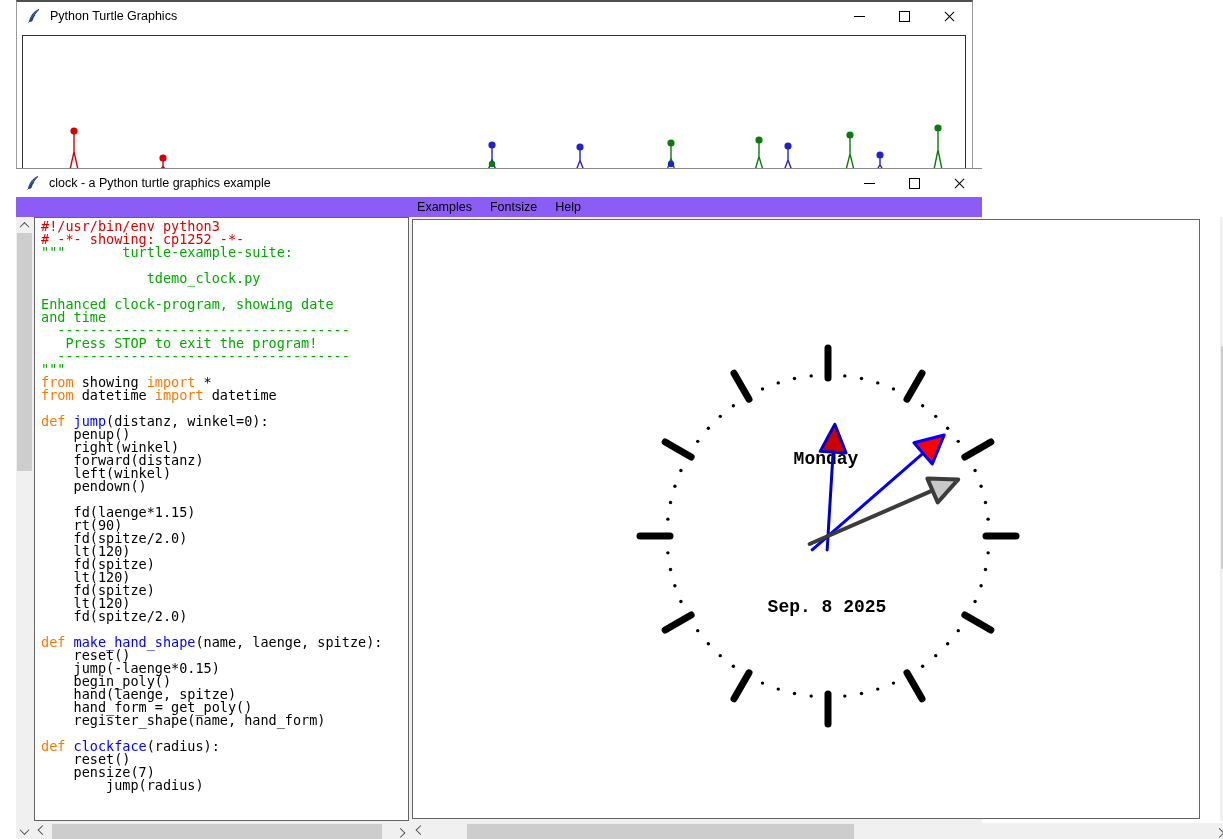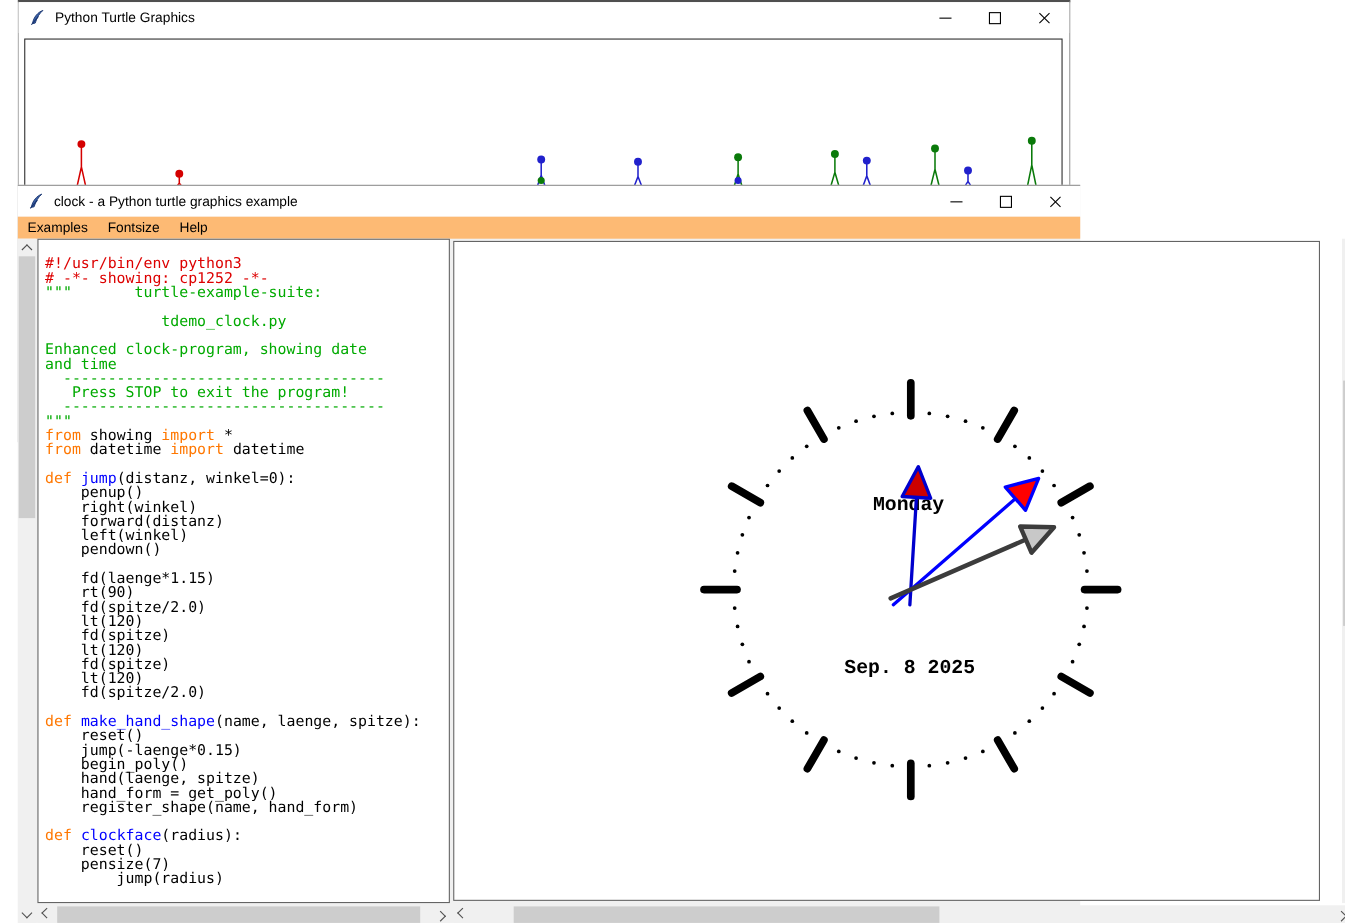--- a/index.html
+++ b/index.html
@@ -23,28 +23,28 @@
   
   .bw{position:absolute;left:0;top:0;width:955px;height:400px;background:#fff;
       border-top:2px solid #4f4f4f;border-left:1px solid #9a9a9a;border-right:1px solid #9a9a9a;}
   .bw-canvas{position:absolute;left:5px;top:33px;width:942px;height:350px;background:#fff;
              border:1px solid #2f2f2f;}
   .bw-canvas svg{position:absolute;left:0;top:0;}
 
   
   .fw{position:absolute;left:0;top:168px;width:966px;height:671px;background:#f0f0f0;
       border-top:1px solid #8a8a8a;box-sizing:border-box;}
-  .menubar{position:absolute;left:0;top:28px;right:0;height:20px;background:#fdba74;
-           display:flex;align-items:center;}
+  .menubar{position:absolute;left:0;top:28px;right:0;height:20px;background:#8b5cf6;
+           display:flex;align-items:center;justify-content:center;}
   .menuitem{font-size:12.5px;color:#000;padding:0 9px;cursor:default;}
 
   
   .codewidget{position:absolute;left:18px;top:48px;width:375px;height:604px;background:#fff;
               border:1px solid #646464;box-sizing:border-box;overflow:hidden;}
-  .codeinner{padding:16px 0 0 6px;font-family:"DejaVu Sans Mono", monospace;font-size:13.5px;}
+  .codeinner{padding:2px 0 0 6px;font-family:"DejaVu Sans Mono", monospace;font-size:13.5px;}
   .cl{height:13px;line-height:13px;white-space:pre;}
   .tk-c{color:#DD0000;} .tk-s{color:#00AA00;} .tk-k{color:#FF7700;}
   .tk-b{color:#900090;} .tk-d{color:#0000FF;} .tk-n{color:#000000;}
 
   
   .clockcanvas{position:absolute;left:396px;top:50px;width:786px;height:598px;background:#fff;
                border:1px solid #646464;}
   .clockcanvas svg{position:absolute;left:0;top:0;}
 
   

